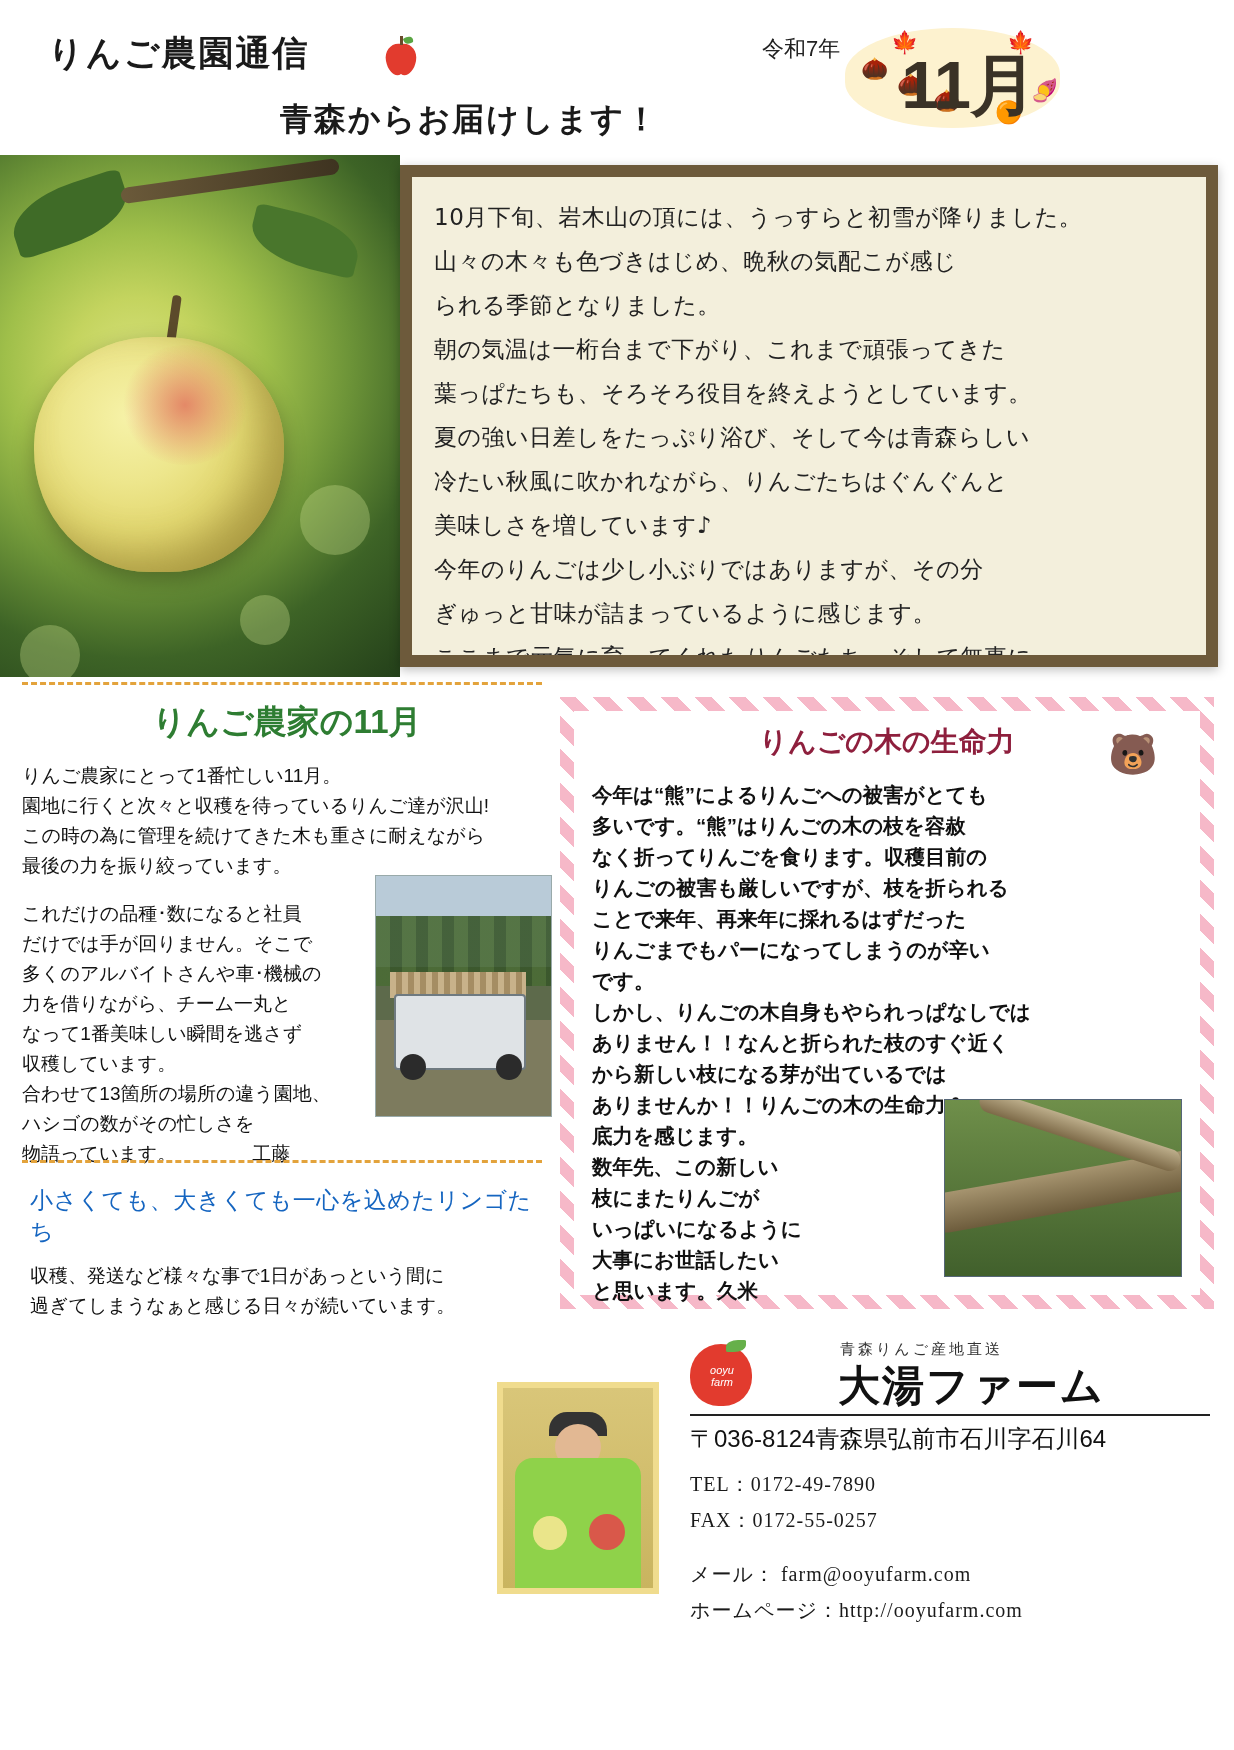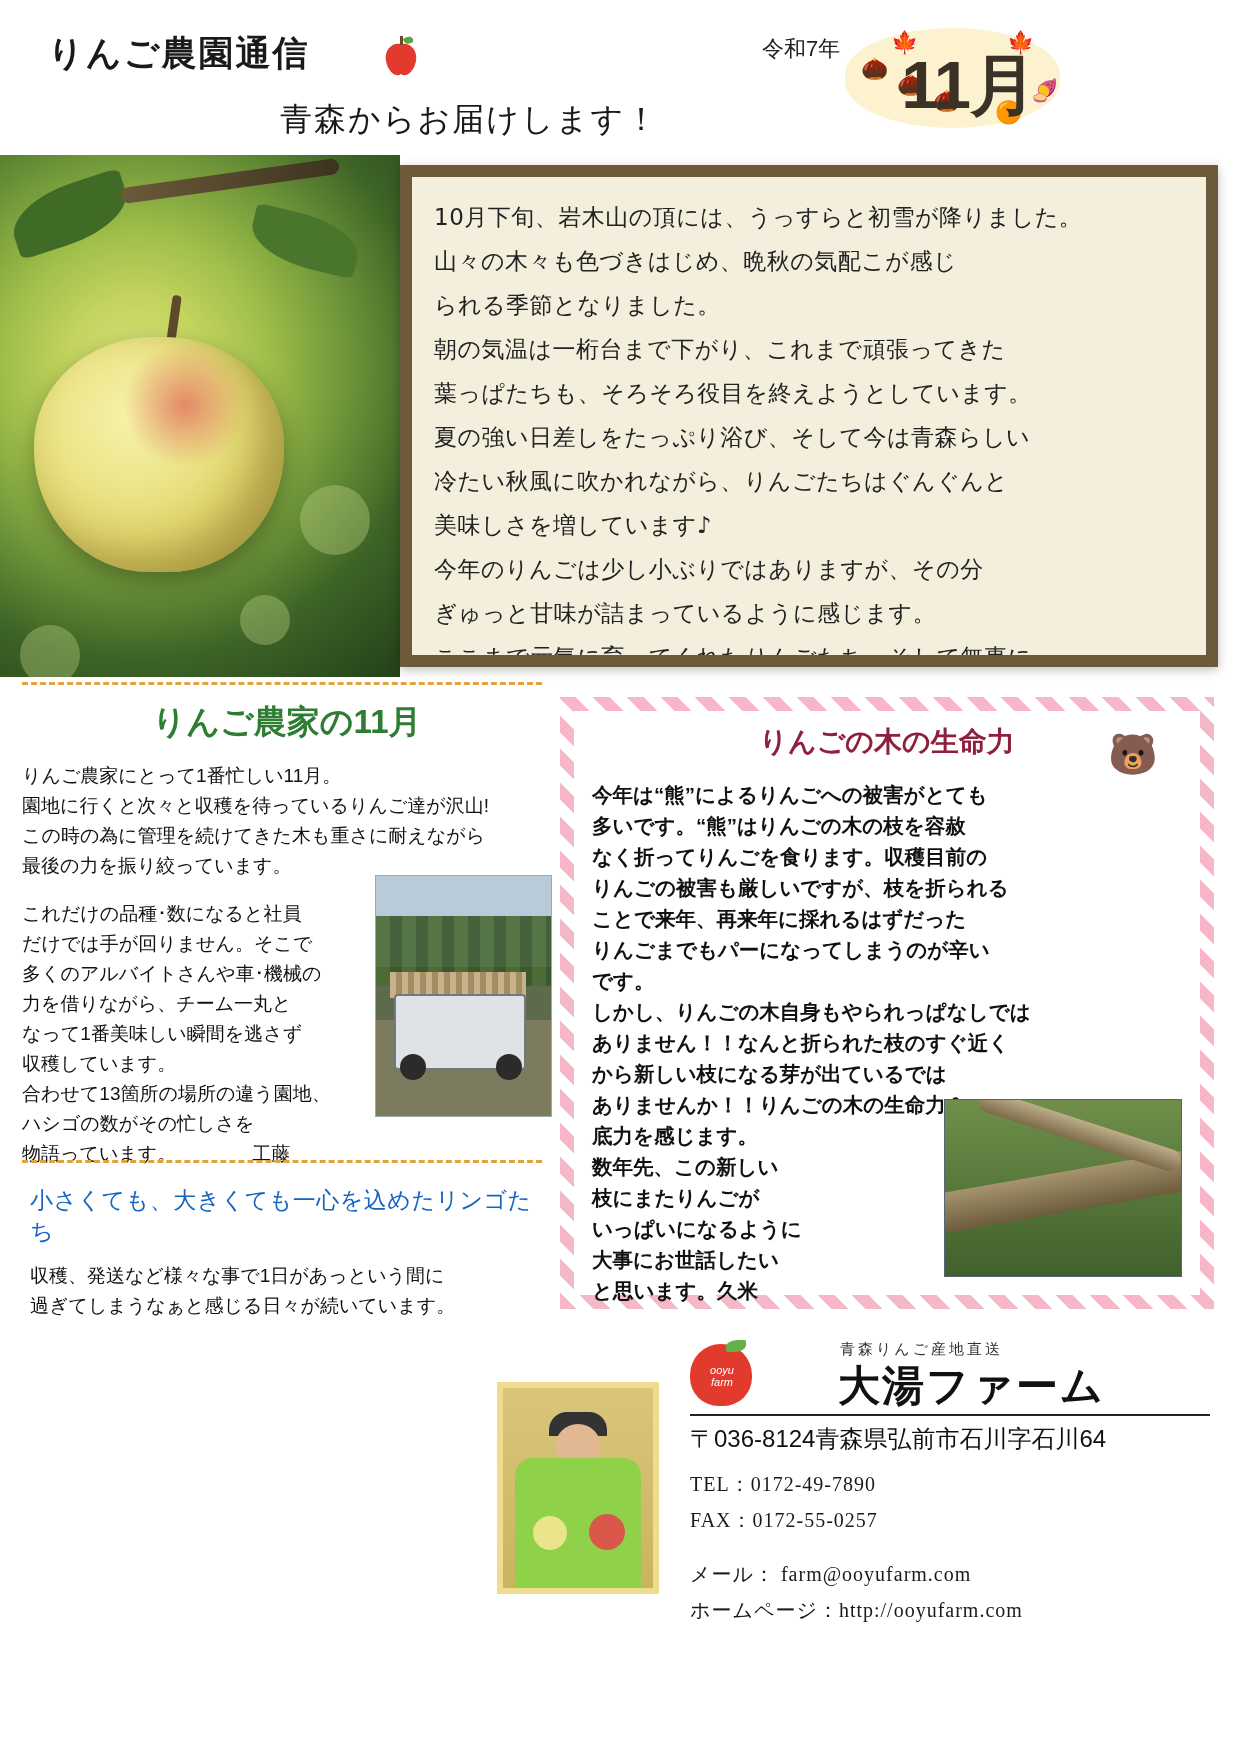--- a/index.html
+++ b/index.html
@@ -15,21 +15,21 @@
   .header{position:relative;height:150px;}
   .title-main{
     position:absolute;left:48px;top:30px;
     font-size:35px;font-weight:bold;letter-spacing:2px;
   }
   .apple-logo{
     position:absolute;left:378px;top:34px;width:46px;height:46px;
   }
   .title-sub{
     position:absolute;left:280px;top:98px;
-    font-size:32px;font-weight:normal;letter-spacing:2px;
+    font-size:32px;font-weight:bold;letter-spacing:2px;
   }
   .year-label{
     position:absolute;left:762px;top:34px;
     font-size:22px;color:#222;
   }
   .month-badge{
     position:absolute;left:845px;top:28px;width:215px;height:100px;
     background:#fdf2cf;border-radius:50%/46%;
   }
   .month-badge .mnum{

